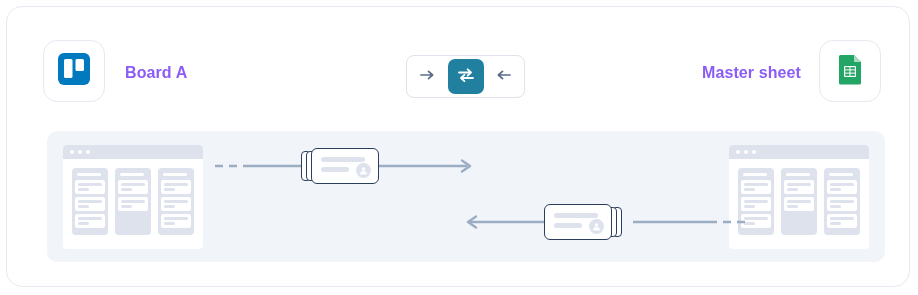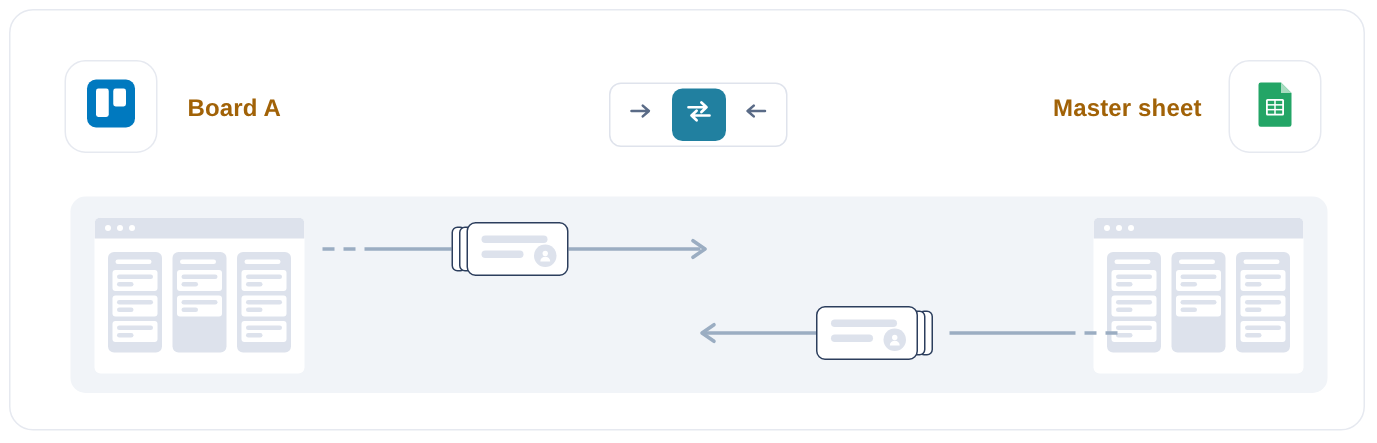--- a/index.html
+++ b/index.html
@@ -48,21 +48,21 @@
     justify-content: center;
   }
   .app-tile.left  { left: 36px;  top: 33px; }
   .app-tile.right { left: 812px; top: 33px; }
 
   .app-label {
     position: absolute;
     top: 57px;
     font-size: 16px;
     font-weight: bold;
-    color: #a16207;
+    color: #8b5cf6;
     letter-spacing: .1px;
     white-space: nowrap;
   }
   .app-label.left  { left: 118px; }
   .app-label.right { left: 695px; }
 
   
   .seg-control {
     position: absolute;
     left: 399px;

